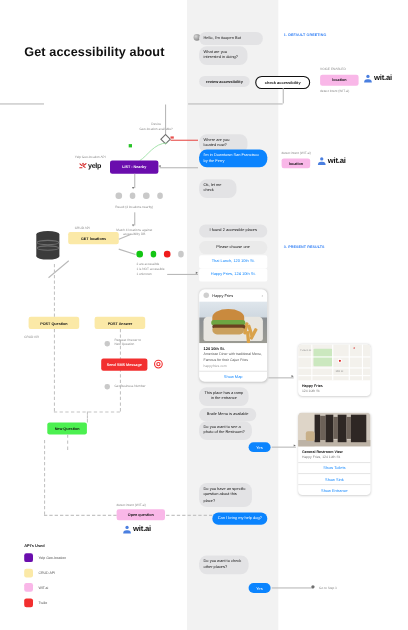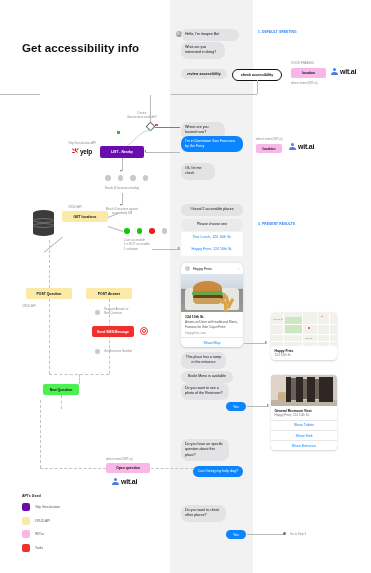--- a/index.html
+++ b/index.html
@@ -176,21 +176,21 @@
   .restimg .gap  { position:absolute; background:#6c6158; }
   .restimg .bin  { position:absolute; left:10%; bottom:16%; width:13%; height:30%; background:#c8b089; border-radius:2px; }
 </style>
 </head>
 <body>
 
 <div id="canvas">
 
   <div class="chat-col"></div>
 
-  <div class="page-title">Get accessibility info</div>
+  <div class="page-title">Get accessibility about</div>
 
   <div class="siri" style="left:176px; top:31px;"></div>
   <div class="bub bot" style="top:29px; width:58px;">Hello, I'm itoopen Bot</div>
   <div class="bub bot" style="top:42px; width:44px;">What are you interested in doing?</div>
   <div class="quick fill" style="left:181px; top:69px; width:46px;">review accessibility</div>
   <div class="quick out" style="left:232px; top:69px; width:50px;">check accessibility</div>
 
   <div class="step" style="left:258px; top:30px;">1. DEFAULT GREETING</div>
 
   <div class="lbl" style="left:291px; top:61px;">VOICE ENABLED</div>

